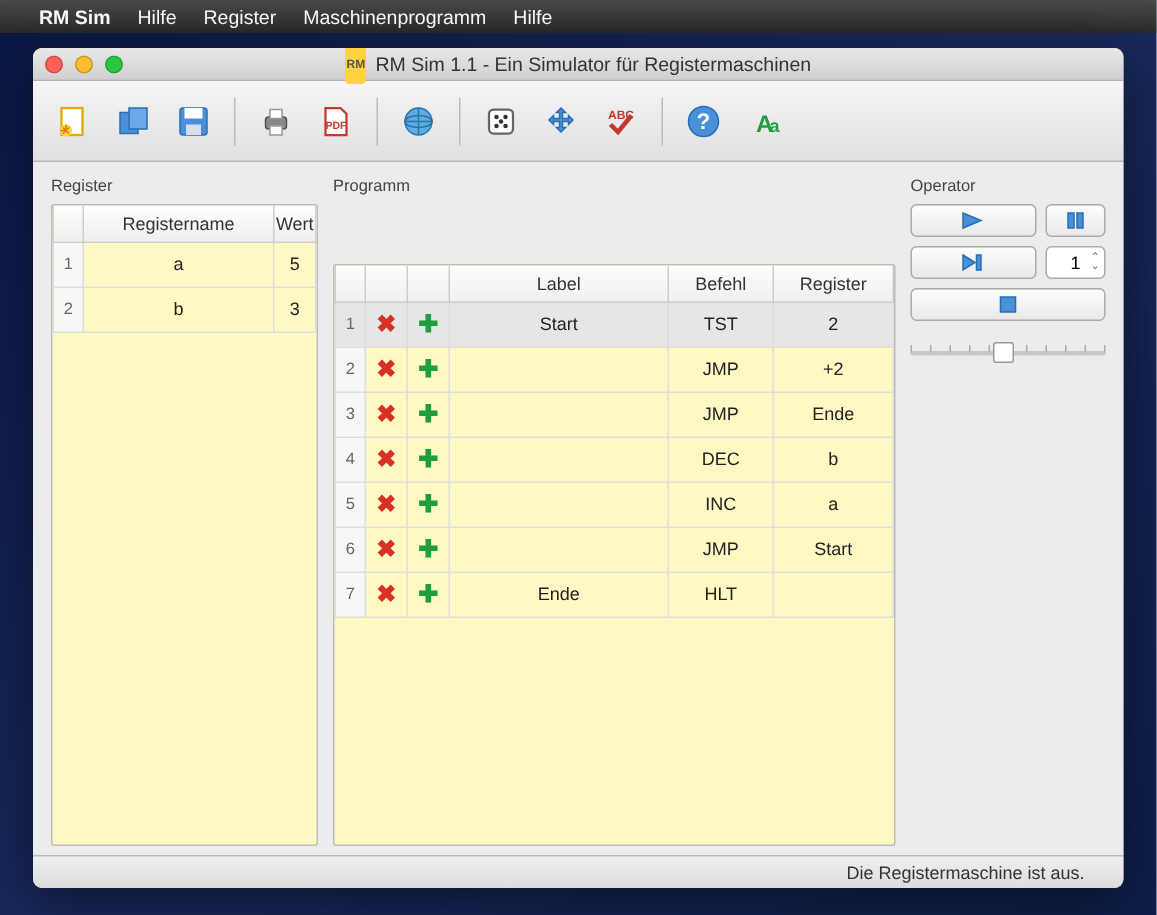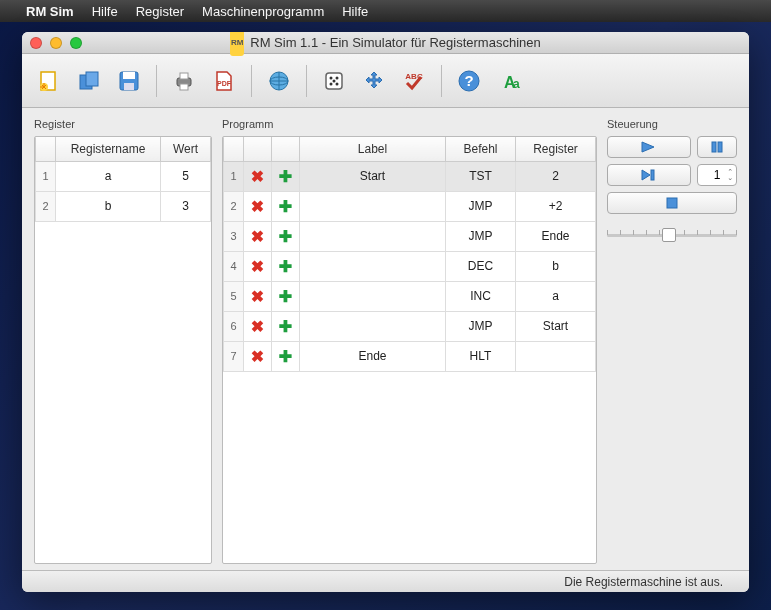--- a/index.html
+++ b/index.html
@@ -23,24 +23,24 @@
 
 .toolbar { height: 54px; background: linear-gradient(#f5f5f5, #e0e0e0); border-bottom: 1px solid #b5b5b5; display: flex; align-items: center; padding: 0 10px; gap: 6px; }
 .toolbar .tb { width: 34px; height: 34px; display: flex; align-items: center; justify-content: center; border-radius: 4px; cursor: default; }
 .toolbar .sep { width: 1px; height: 32px; background: #bbb; margin: 0 4px; }
 
 .content { flex: 1; display: flex; padding: 10px 12px 6px 12px; gap: 10px; background: #ececec; }
 
 .panel-label { font-size: 11px; color: #444; margin-bottom: 6px; }
 
 .register-panel { width: 178px; display: flex; flex-direction: column; }
-.program-panel { flex: 1; display: flex; flex-direction: column; }
+.program-panel { flex: 1; display: flex; flex-direction: column; gap: 40px; }
 .control-panel { width: 130px; display: flex; flex-direction: column; }
 
-.table-wrap { flex: 1; background: #ffffff; border: 1px solid #bbb; border-radius: 2px; overflow: hidden; }
+.table-wrap { flex: 1; background: #fef9c3; border: 1px solid #bbb; border-radius: 2px; overflow: hidden; }
 table { width: 100%; border-collapse: collapse; font-size: 12px; }
 th { background: linear-gradient(#fdfdfd, #efefef); border: 1px solid #ccc; border-top: none; height: 24px; font-weight: normal; color: #333; }
 td { border: 1px solid #ddd; height: 30px; text-align: center; color: #222; }
 td.rownum { width: 20px; background: #f7f7f7; color: #666; font-size: 11px; }
 td.iconcell { width: 28px; }
 .sel td { background: #e6e6e6; }
 
 .icon-x { color: #d93025; font-weight: bold; font-size: 16px; }
 .icon-plus { color: #1e9e3e; font-weight: bold; font-size: 16px; }
 
@@ -171,21 +171,21 @@
   <div class="content">
 
     <div class="register-panel">
       <div class="panel-label">Register</div>
       <div class="table-wrap">
         <table>
           <thead>
               <tr>
             <th style="width:20px"></th>
             <th>Registername</th>
-            <th style="width:50px">Wert</th>
+            <th style="width:28px">Wert</th>
           </tr>
             </thead>
           <tbody id="register-body">
               <tr>
                 <td class="rownum">1</td>
     <td>a</td>
     <td>5</td>
               </tr>
               <tr>
                 <td class="rownum">2</td>
@@ -267,21 +267,21 @@
     <td>Ende</td>
     <td>HLT</td>
     <td></td>
               </tr>
             </tbody>
         </table>
       </div>
     </div>
 
     <div class="control-panel">
-      <div class="panel-label">Steuerung</div>
+      <div class="panel-label">Operator</div>
       <div class="ctrl-row">
         <div class="ctrl-btn">
             <svg width="18" height="12">
               <path d="M2 1 l12 5 l-12 5 z" fill="#4a90d9" stroke="#2a6db0"></path>
             </svg>
           </div>
         <div class="ctrl-btn small">
             <svg width="14" height="12">
               <rect x="2" y="1" width="4" height="10" fill="#4a90d9" stroke="#2a6db0"></rect>
               <rect x="8" y="1" width="4" height="10" fill="#4a90d9" stroke="#2a6db0"></rect>

